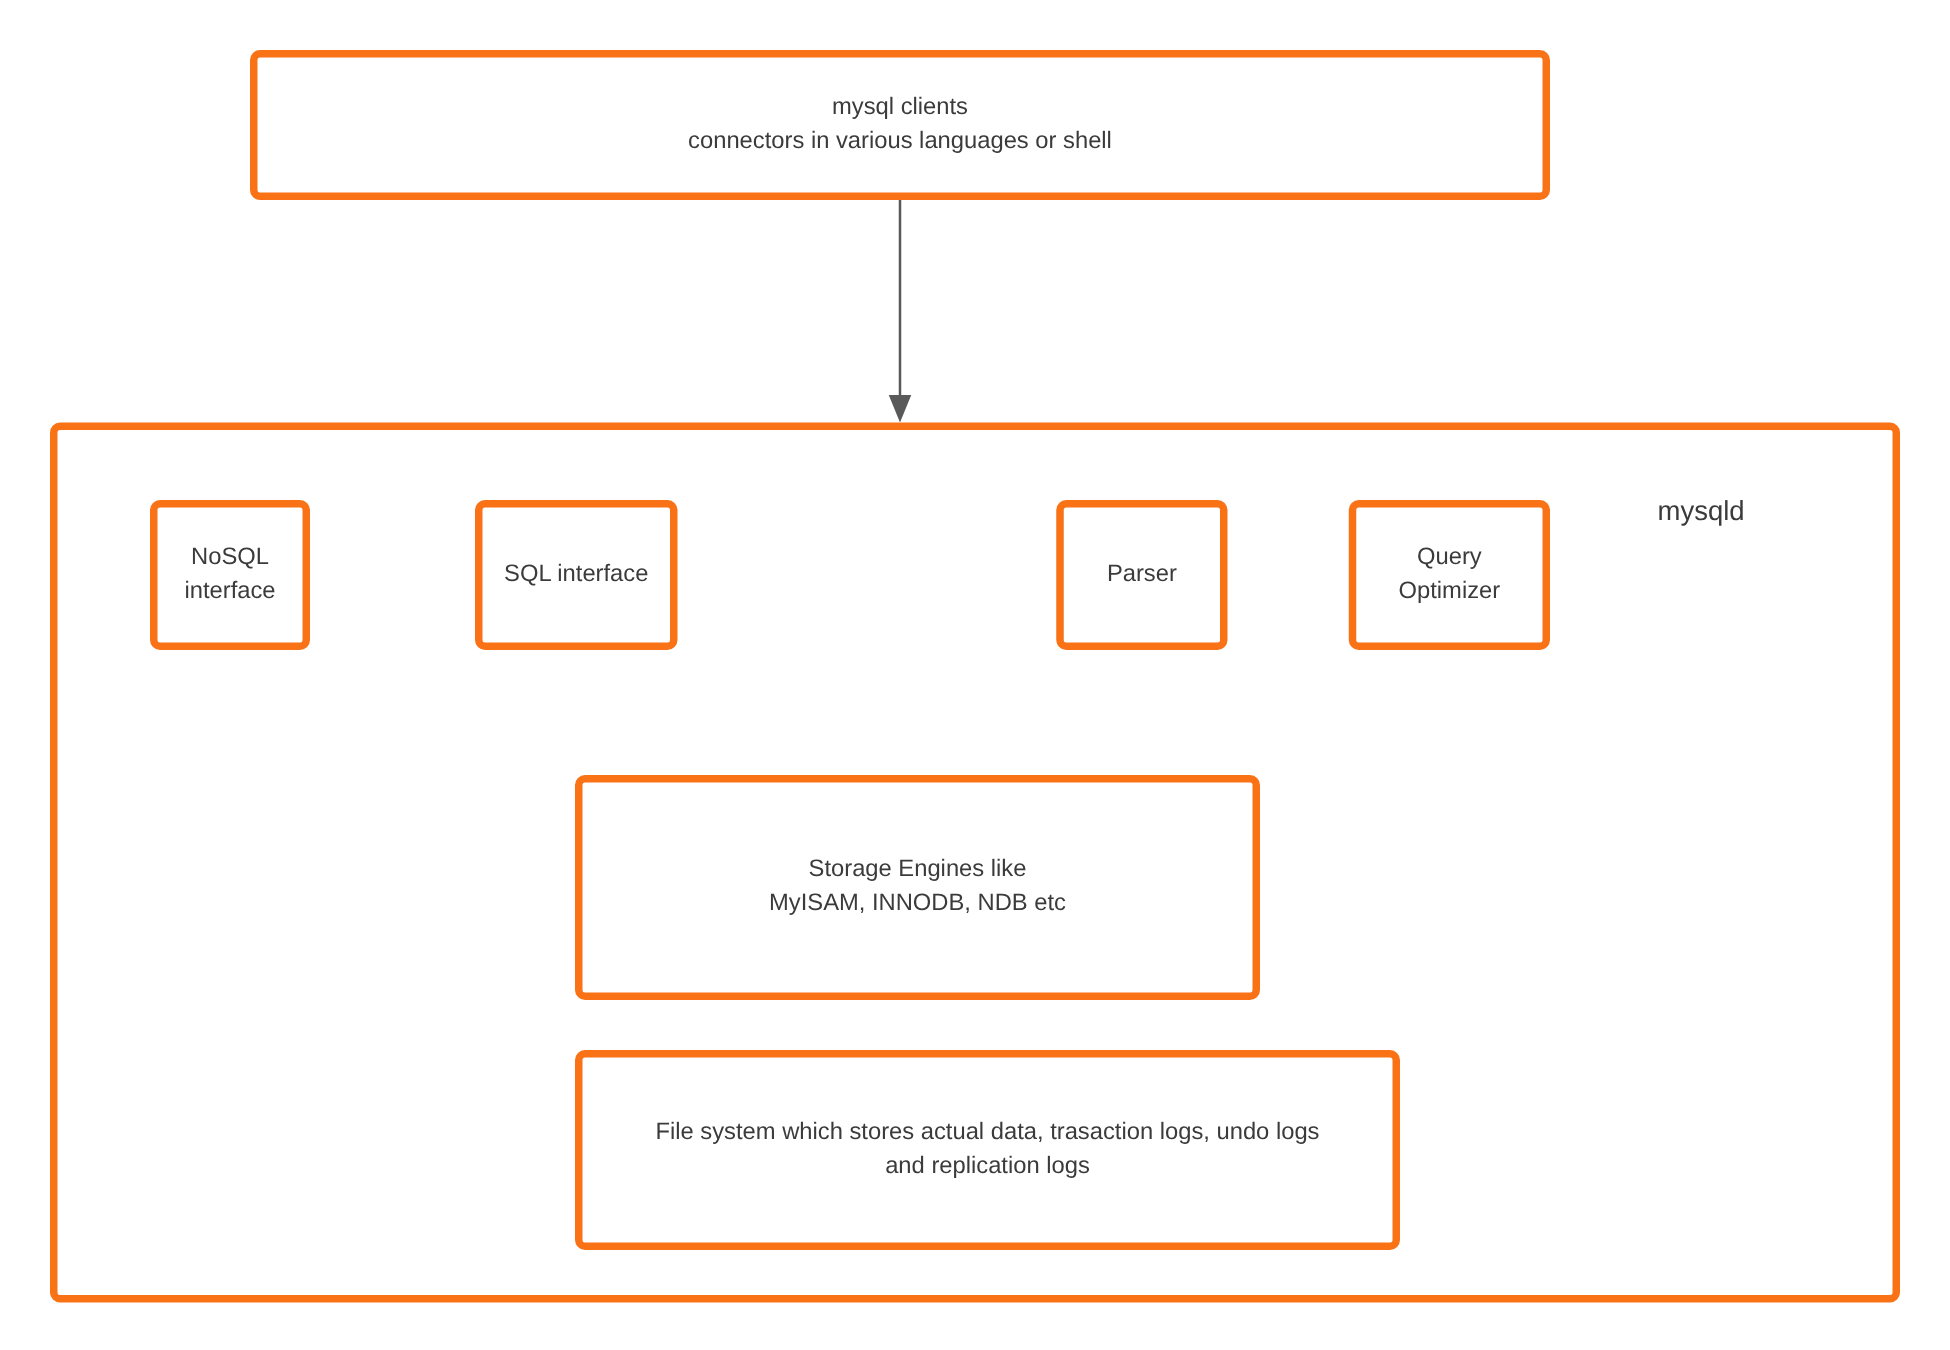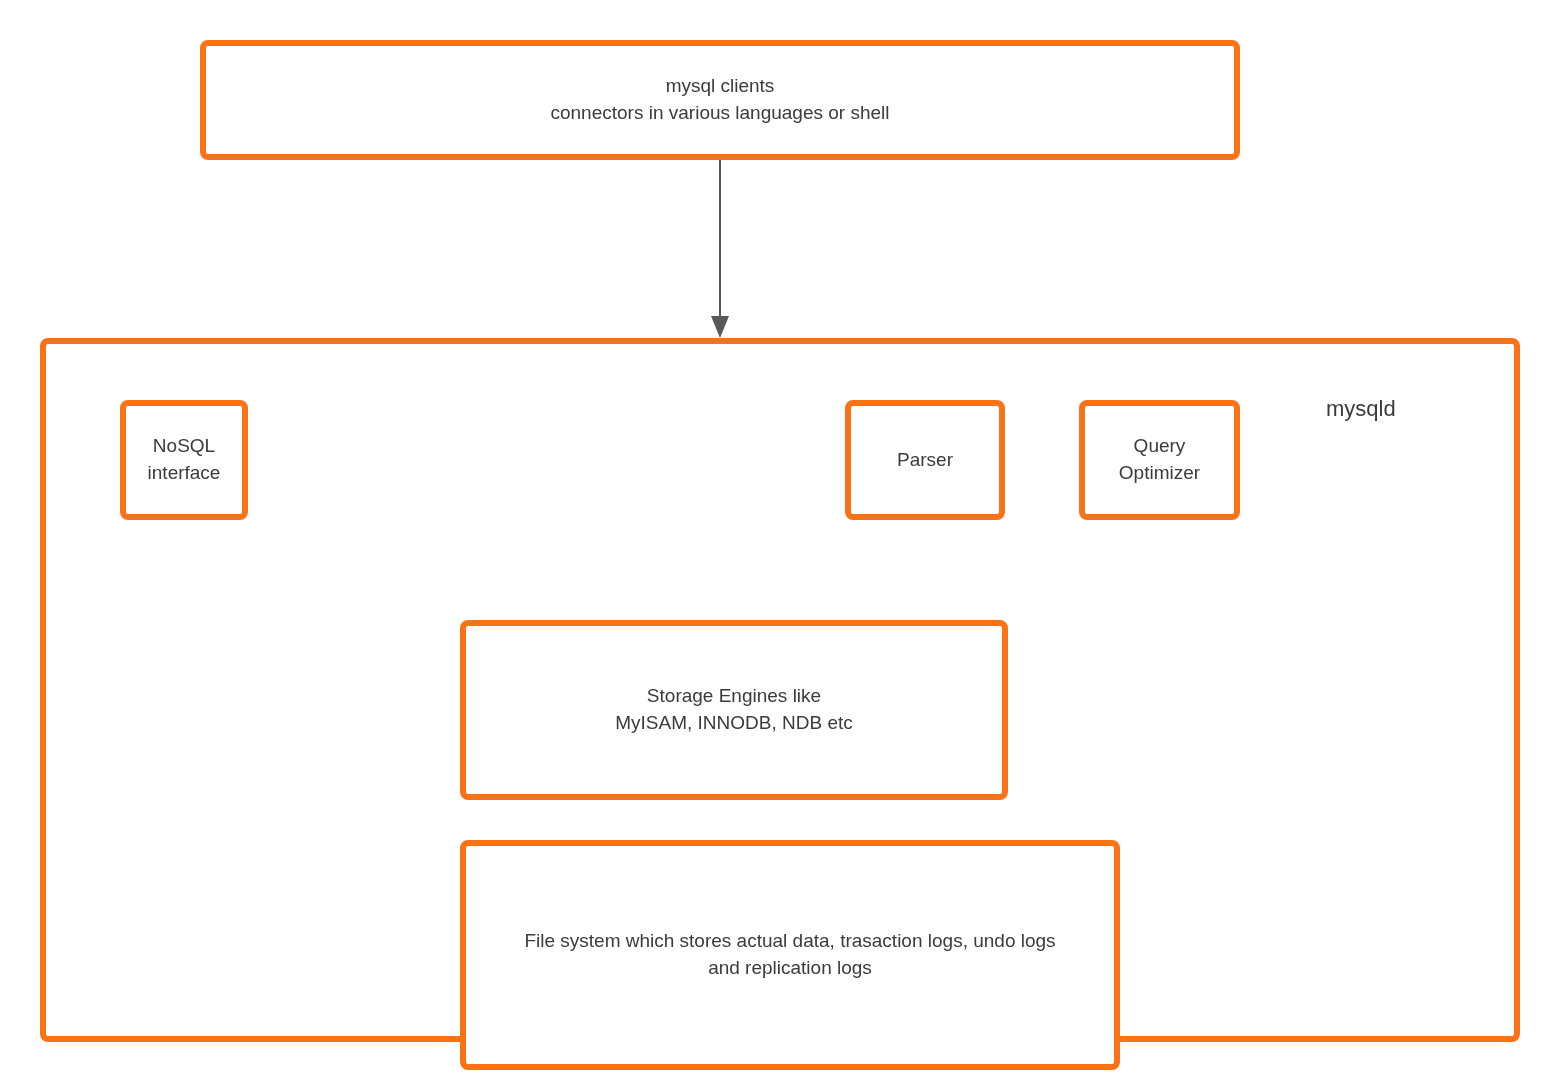--- a/index.html
+++ b/index.html
@@ -30,24 +30,24 @@
     line-height: 1.4;
     white-space: pre-line;
     color: #3b3b3b;
   }
   .clients-box   { left: 200px;  top: 40px;  width: 1040px; height: 120px; }
   .server-box    { left: 40px;   top: 338px; width: 1480px; height: 704px; }
   .component     { top: 400px; height: 120px; }
   .comp-nosql    { left: 120px;  width: 128px; }
   .comp-sql      { left: 380px;  width: 162px; }
   .comp-caches   { left: 608px;  width: 162px; }
-  .comp-parser   { left: 845px;  width: 160px; }
+  .comp-parser   { left: 845px;  width: 137px; }
   .comp-query    { left: 1079px; width: 161px; align-items: center; }
   .storage-box   { left: 460px;  top: 620px; width: 548px; height: 180px; justify-content: center; }
-  .filesys-box   { left: 460px;  top: 840px; width: 660px; height: 230px; padding: 4px 30px; }
+  .filesys-box   { left: 460px;  top: 840px; width: 660px; height: 160px; padding: 4px 30px; }
   .server-label {
     position: absolute;
     left: 1326px;
     top: 396px;
     font-size: 22px;
     color: #3b3b3b;
     white-space: nowrap;
   }
   .connector {
     position: absolute;
@@ -74,20 +74,23 @@
 
   <div class="node server-box"></div>
 
   <span class="server-label">mysqld</span>
 
   <div class="node component comp-nosql">
     <span>NoSQL
 interface</span>
   </div>
 
+  <div class="node component comp-sql">
+    <span>SQL interface</span>
+  </div>
 
 
   <div class="node component comp-parser">
     <span>Parser</span>
   </div>
 
   <div class="node component comp-query">
     <span>Query
 Optimizer</span>
   </div>

